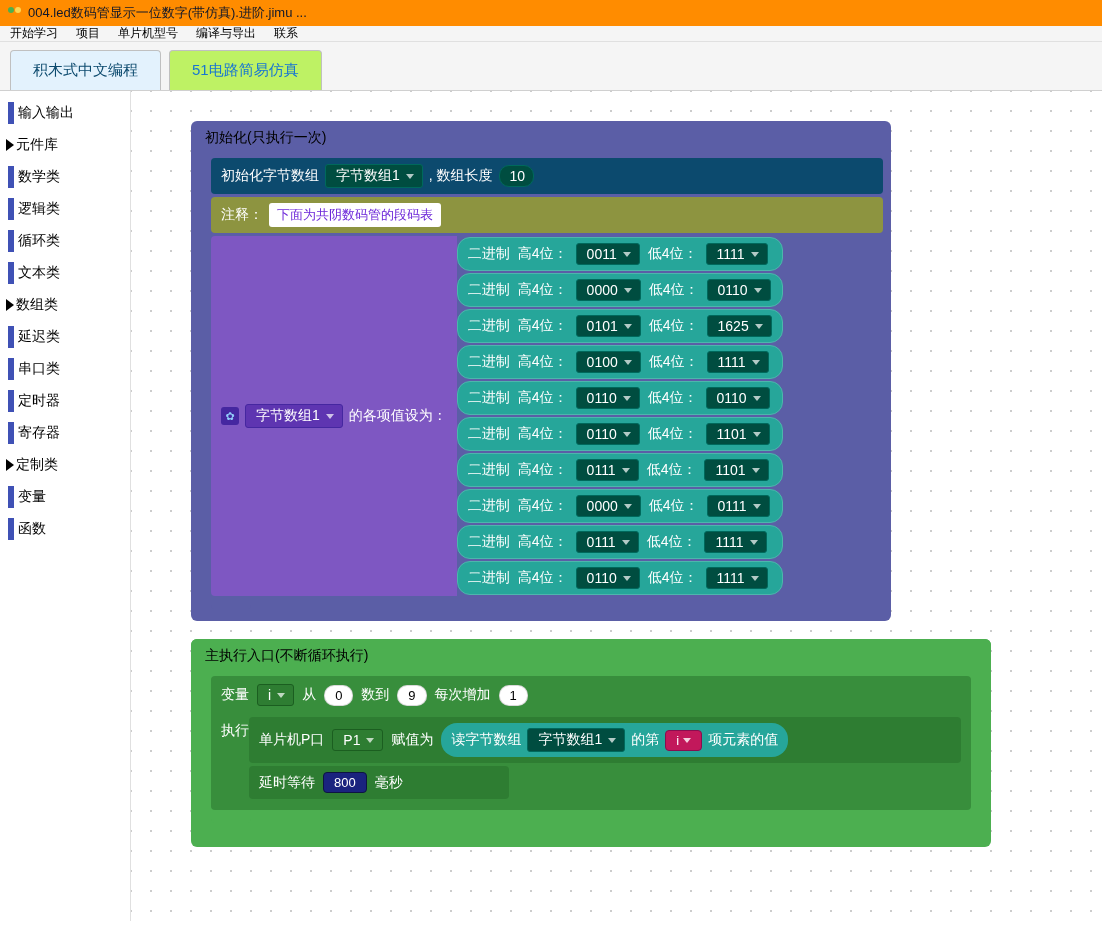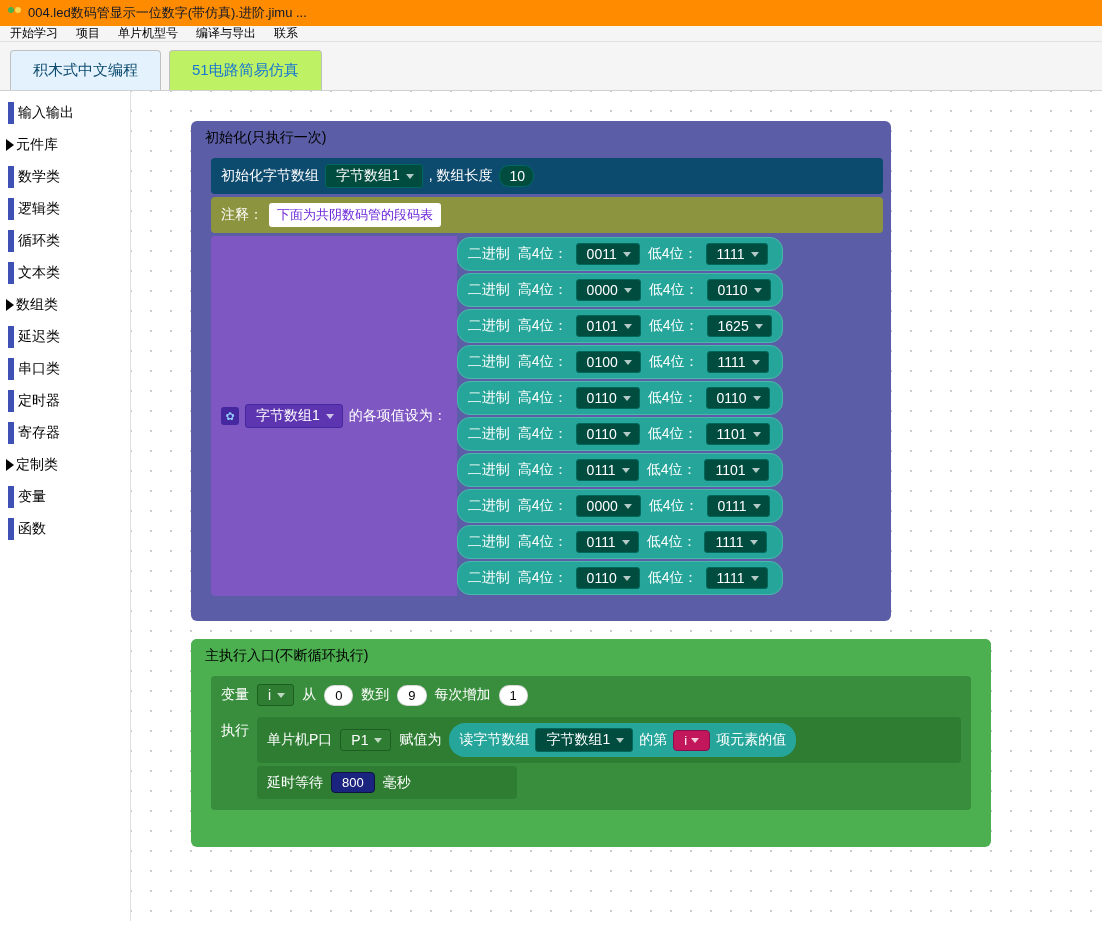--- a/index.html
+++ b/index.html
@@ -44,21 +44,21 @@
 .textfield{background:#fff;color:#6d28d9;padding:3px 8px;border-radius:3px;font-size:13px}
 .tealrow{background:#0c4a6e;border-radius:4px;padding:6px 10px;display:flex;align-items:center;gap:6px;margin:3px 0}
 .oliverow{background:#8d9440;border-radius:4px;padding:6px 10px;display:flex;align-items:center;gap:6px;margin:3px 0}
 .arraywrap{display:flex;align-items:flex-start;margin:3px 0}
 .arrayleft{background:#7e57c2;border-radius:4px 0 0 4px;padding:6px 10px;display:flex;align-items:center;gap:6px;align-self:stretch}
 .innerrow{background:#388e3c;border-radius:4px;padding:6px 10px;display:flex;align-items:center;gap:8px;margin:3px 0;flex-wrap:wrap}
 .innerrow.dark{background:#2e7d32}
 .readblock{background:#26a69a;border-radius:16px;padding:5px 10px;display:flex;align-items:center;gap:6px}
 .loop-outer{background:#4caf50;border-radius:4px;padding:4px;margin:3px 20px 3px 20px}
 .loop-head{display:flex;align-items:center;gap:8px;padding:4px 6px}
-.exec-section{display:flex;align-items:flex-start;gap:8px;padding:4px 6px}
+.exec-section{display:flex;align-items:flex-start;padding:4px 6px}
 .exec-lbl{padding-top:8px}
 .exec-blocks{flex:1}
 </style>
 </head>
 <body>
 
 <div class="titlebar">
   <span class="icon"></span>
   <span>004.led数码管显示一位数字(带仿真).进阶.jimu ...</span>
 </div>

